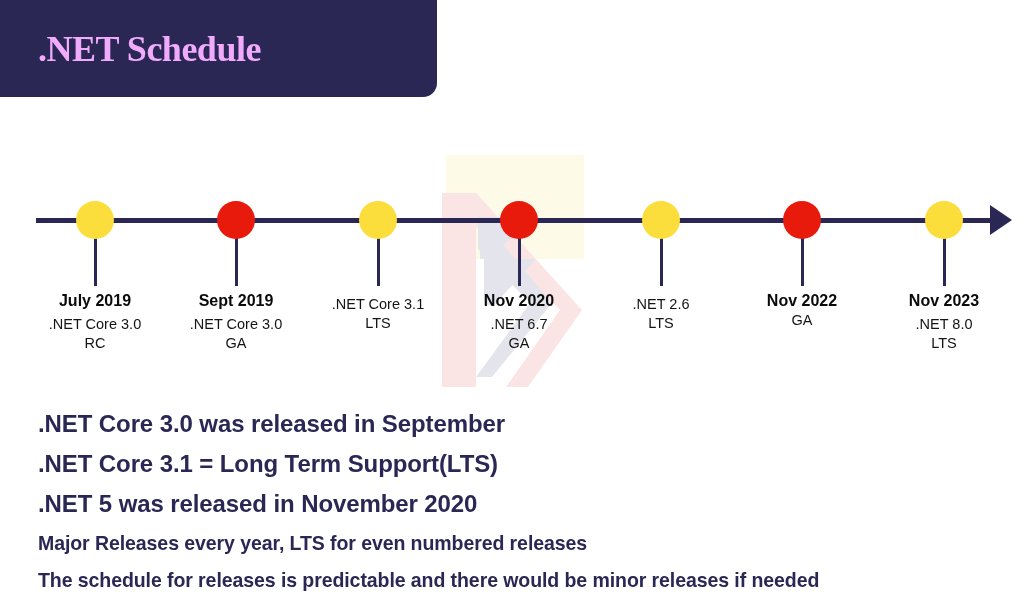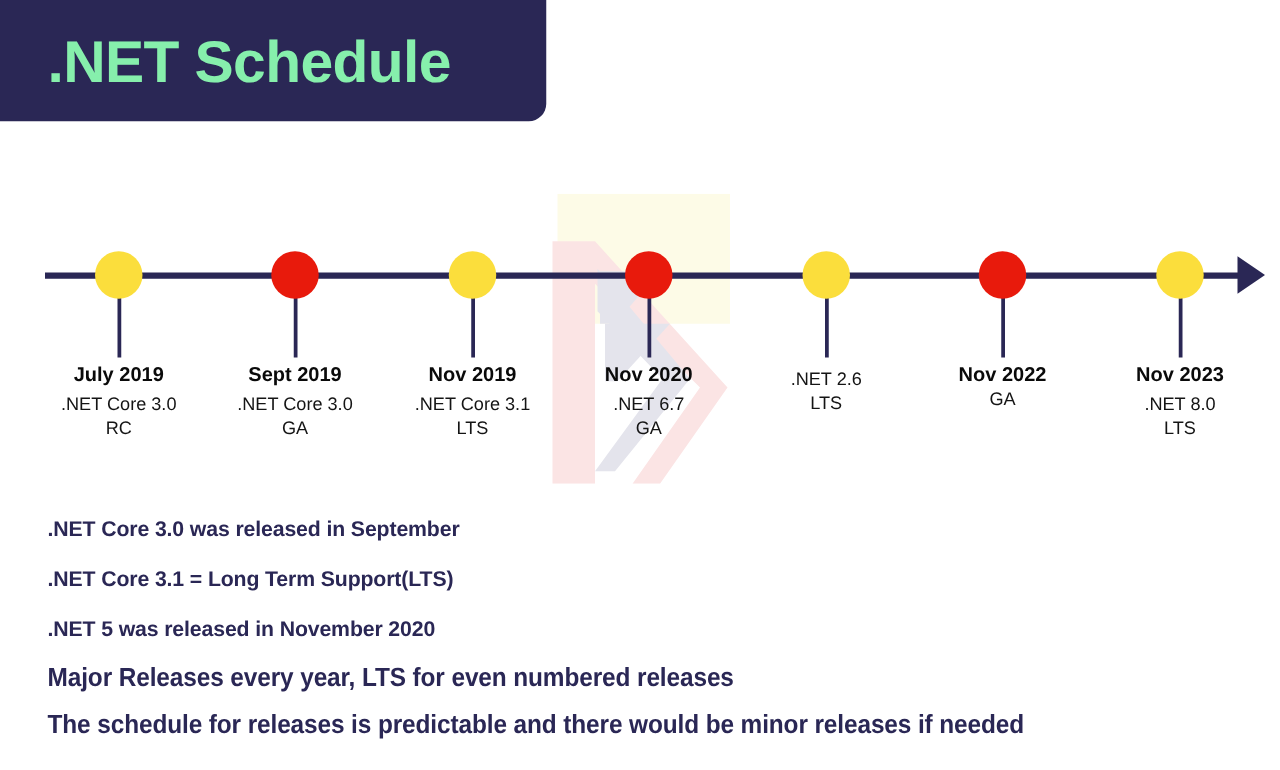--- a/index.html
+++ b/index.html
@@ -25,27 +25,27 @@
     height: 97px;
     background: #2a2755;
     border-bottom-right-radius: 14px;
     box-sizing: border-box;
   }
   #page-title {
     position: absolute;
     left: 38px;
     top: 50%;
     transform: translateY(-50%);
-    color: #86efac;
-    font-size: 47px;
+    color: #f0abfc;
+    font-size: 36px;
     font-weight: bold;
     letter-spacing: -0.5px;
     white-space: nowrap;
     line-height: 1;
-    font-family: Liberation Sans, sans-serif;
+    font-family: Liberation Serif, serif;
   }
 
   
   #watermark {
     position: absolute;
     left: 432px;
     top: 155px;
     width: 156px;
     height: 232px;
     pointer-events: none;
@@ -137,21 +137,21 @@
     top: 404px;
     width: 975px;
   }
   .note-line {
     color: #2a2755;
     font-weight: bold;
     white-space: nowrap;
     font-family: "Liberation Sans", sans-serif;
   }
   .note-line.wide {
-    font-size: 17px;
+    font-size: 24px;
     line-height: 40px;
     letter-spacing: -0.1px;
   }
   .note-line.narrow {
     font-size: 21px;
     line-height: 37px;
     transform: scaleX(0.93);
     transform-origin: left center;
     letter-spacing: -0.1px;
   }
@@ -195,21 +195,20 @@
       <div class="tl-date">Sept 2019</div>
       <div class="tl-sub">.NET Core 3.0</div>
       <div class="tl-sub" style="margin-top:0">GA</div>
     </div>
   </div>
 
   <div class="tl-node" style="left:366px">
     <div class="tl-stem"></div>
     <div class="tl-dot yellow"></div>
     <div class="tl-labels">
-      <div class="tl-date">Nov 2019</div>
       <div class="tl-sub">.NET Core 3.1</div>
       <div class="tl-sub" style="margin-top:0">LTS</div>
     </div>
   </div>
 
   <div class="tl-node" style="left:507px">
     <div class="tl-stem"></div>
     <div class="tl-dot red"></div>
     <div class="tl-labels">
       <div class="tl-date">Nov 2020</div>

